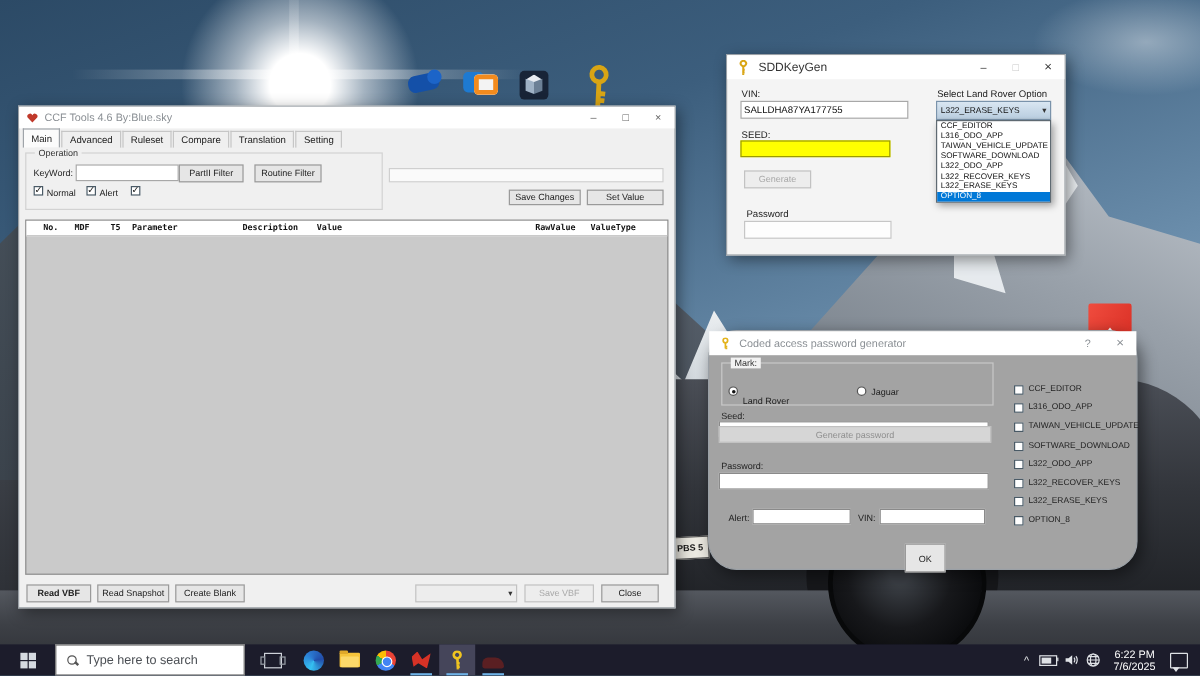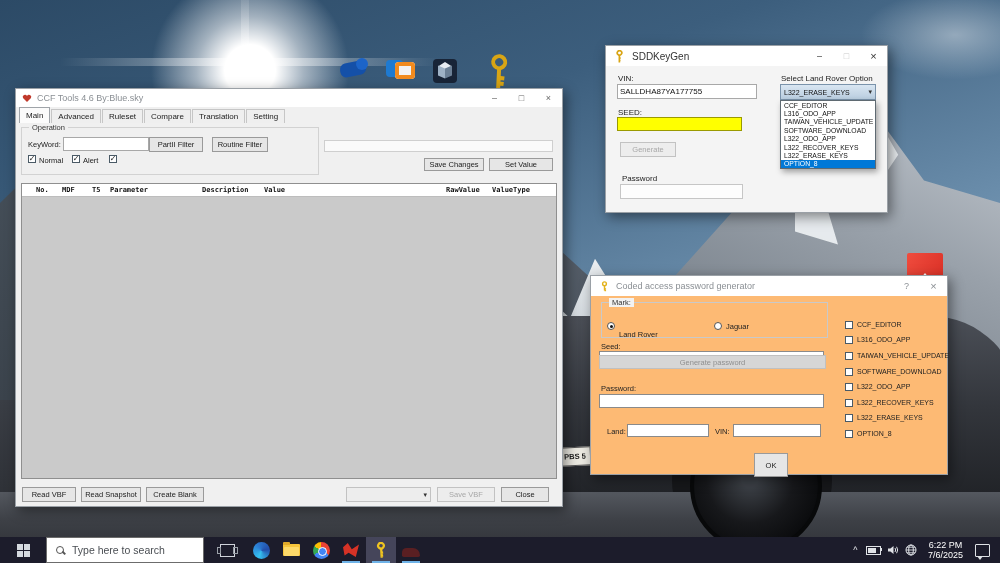--- a/index.html
+++ b/index.html
@@ -242,21 +242,21 @@
         <span class="th c1">MDF</span>
         <span class="th c2">T5</span>
         <span class="th c3">Parameter</span>
         <span class="th c4">Description</span>
         <span class="th c5">Value</span>
         <span class="th c6">RawValue</span>
         <span class="th c7">ValueType</span>
       </div>
     </div>
 
-    <div class="btn" style="left:6px;top:398px;width:54px;height:15px;">Read VBF</div>
+    <div class="btn" style="left:6px;top:398px;width:54px;height:15px;font-weight:bold;">Read VBF</div>
     <div class="btn" style="left:65px;top:398px;width:60px;height:15px;">Read Snapshot</div>
     <div class="btn" style="left:130px;top:398px;width:58px;height:15px;">Create Blank</div>
     <div class="combo dis" style="left:330px;top:398px;width:85px;height:15px;">
       <span class="arr">▾</span>
     </div>
     <div class="btn dis" style="left:421px;top:398px;width:58px;height:15px;">Save VBF</div>
     <div class="btn" style="left:485px;top:398px;width:48px;height:15px;">Close</div>
   </div>
 
   <div class="win" style="left:605px;top:45px;width:283px;height:168px;z-index:20;background:#f4f4f4;">
@@ -296,21 +296,21 @@
 
     <span class="lbl" style="left:12px;top:62px;font-size:8px;">SEED:</span>
     <input class="tin" style="left: 11px; top: 71px; width: 125px; height: 14px; background: rgb(255, 255, 0); border-color: rgb(154, 154, 0);" value="">
 
     <div class="btn dis" style="left:14px;top:96px;width:56px;height:15px;">Generate</div>
 
     <span class="lbl" style="left:16px;top:128px;font-size:8px;">Password</span>
     <input class="tin" style="left: 14px; top: 138px; width: 123px; height: 15px; background: rgb(253, 253, 253); border-color: rgb(198, 198, 198);" value="">
   </div>
 
-  <div class="win" style="left:590px;top:275px;width:358px;height:200px;z-index:30;background:#fdba74;">
+  <div class="win" style="left:590px;top:275px;width:358px;height:200px;z-index:30;background:#a3a3a3;border-radius:24px;">
     <div class="titlebar" style="height:20px;">
       <svg width="11" height="11" style="margin-left:8px;" viewBox="0 0 14 14">
         <g transform="rotate(0 7 7)">
           <circle cx="7" cy="3.5" r="2.4" fill="none" stroke="#e3b31c" stroke-width="1.8"></circle>
           <path d="M7 6 L7 12 M7 10 l2 0 M7 12 l2 0" stroke="#e3b31c" stroke-width="1.8" fill="none"></path>
         </g>
       </svg>
       <span class="t-title" style="font-size:9px;margin-left:6px;color:#8a8f94;">Coded access password generator</span>
       <div class="winbtns">
         <span class="wbtn" style="color:#8a8f94;">?</span>
@@ -342,21 +342,21 @@
     <span class="lbl" style="left:266px;top:138px;font-size:7px;">L322_ERASE_KEYS</span>
     <span class="ck" style="left:254px;top:154px;"></span>
     <span class="lbl" style="left:266px;top:154px;font-size:7px;">OPTION_8</span>
 
     <span class="lbl" style="left:10px;top:66px;">Seed:</span>
     <input class="tin" style="left: 8px; top: 75px; width: 225px; height: 13px; border-color: rgb(138, 138, 138);" value="">
     <div class="btn dis" style="left:8px;top:79px;width:227px;height:14px;background:#d6d6d6;border-color:#c0c0c0;color:#8f8f8f;">Generate password</div>
     <span class="lbl" style="left:10px;top:108px;">Password:</span>
     <input class="tin" style="left: 8px; top: 118px; width: 225px; height: 14px; border-color: rgb(138, 138, 138);" value="">
 
-    <span class="lbl" style="left:16px;top:151px;">Land:</span>
+    <span class="lbl" style="left:16px;top:151px;">Alert:</span>
     <input class="tin" style="left: 36px; top: 148px; width: 82px; height: 13px; border-color: rgb(138, 138, 138);" value="">
     <span class="lbl" style="left:124px;top:151px;">VIN:</span>
     <input class="tin" style="left: 142px; top: 148px; width: 88px; height: 13px; border-color: rgb(138, 138, 138);" value="">
 
     <div class="btn" style="left:163px;top:177px;width:34px;height:24px;">OK</div>
   </div>
 
   <div class="abs taskbar">
     <div class="startbtn">
       <div class="winlogo">

